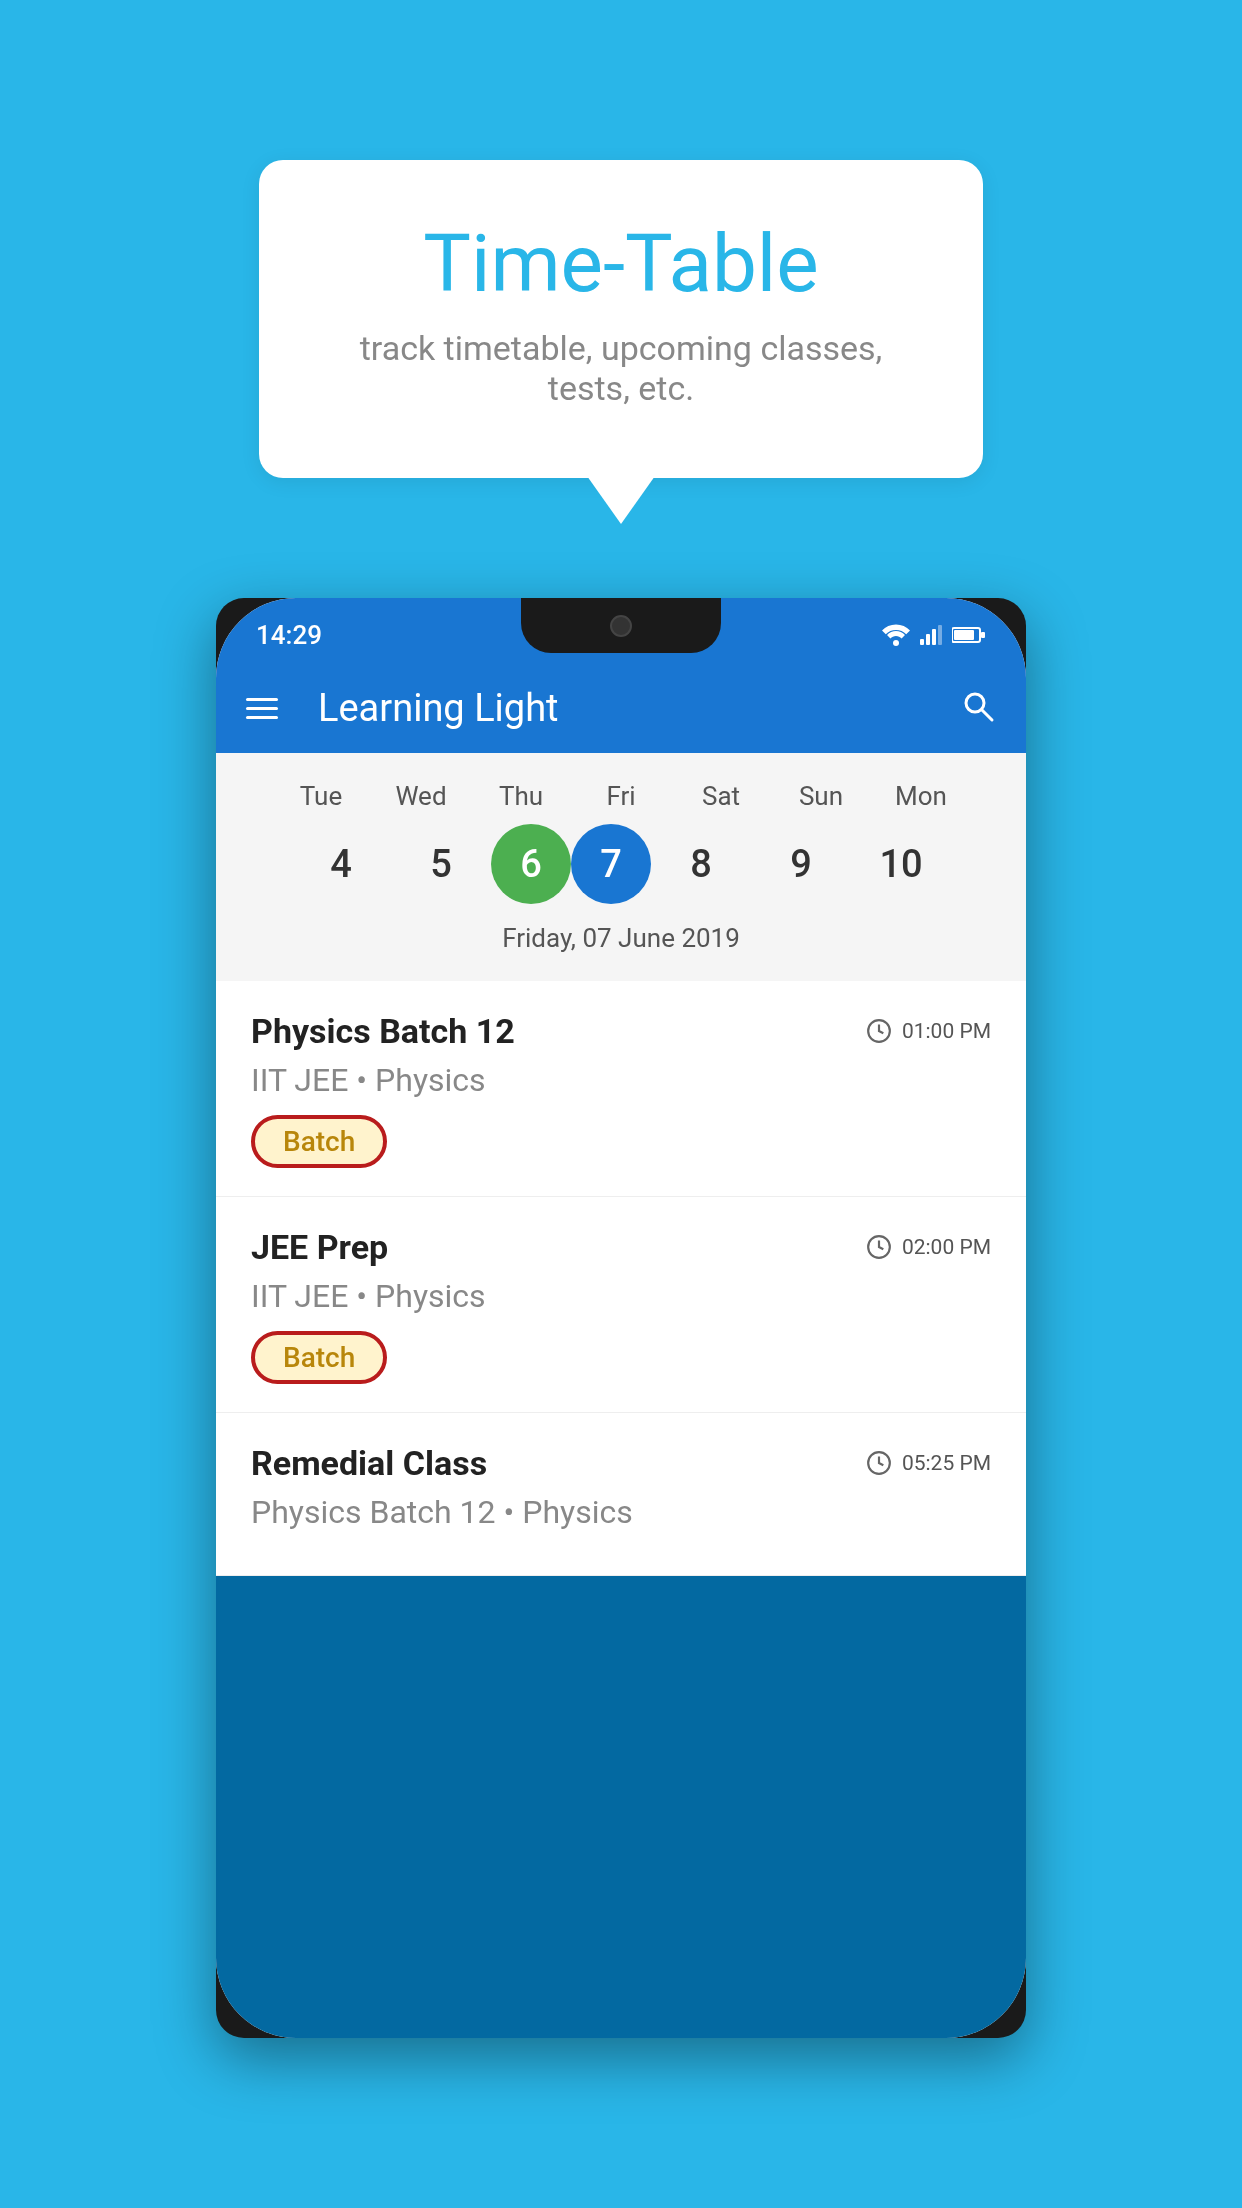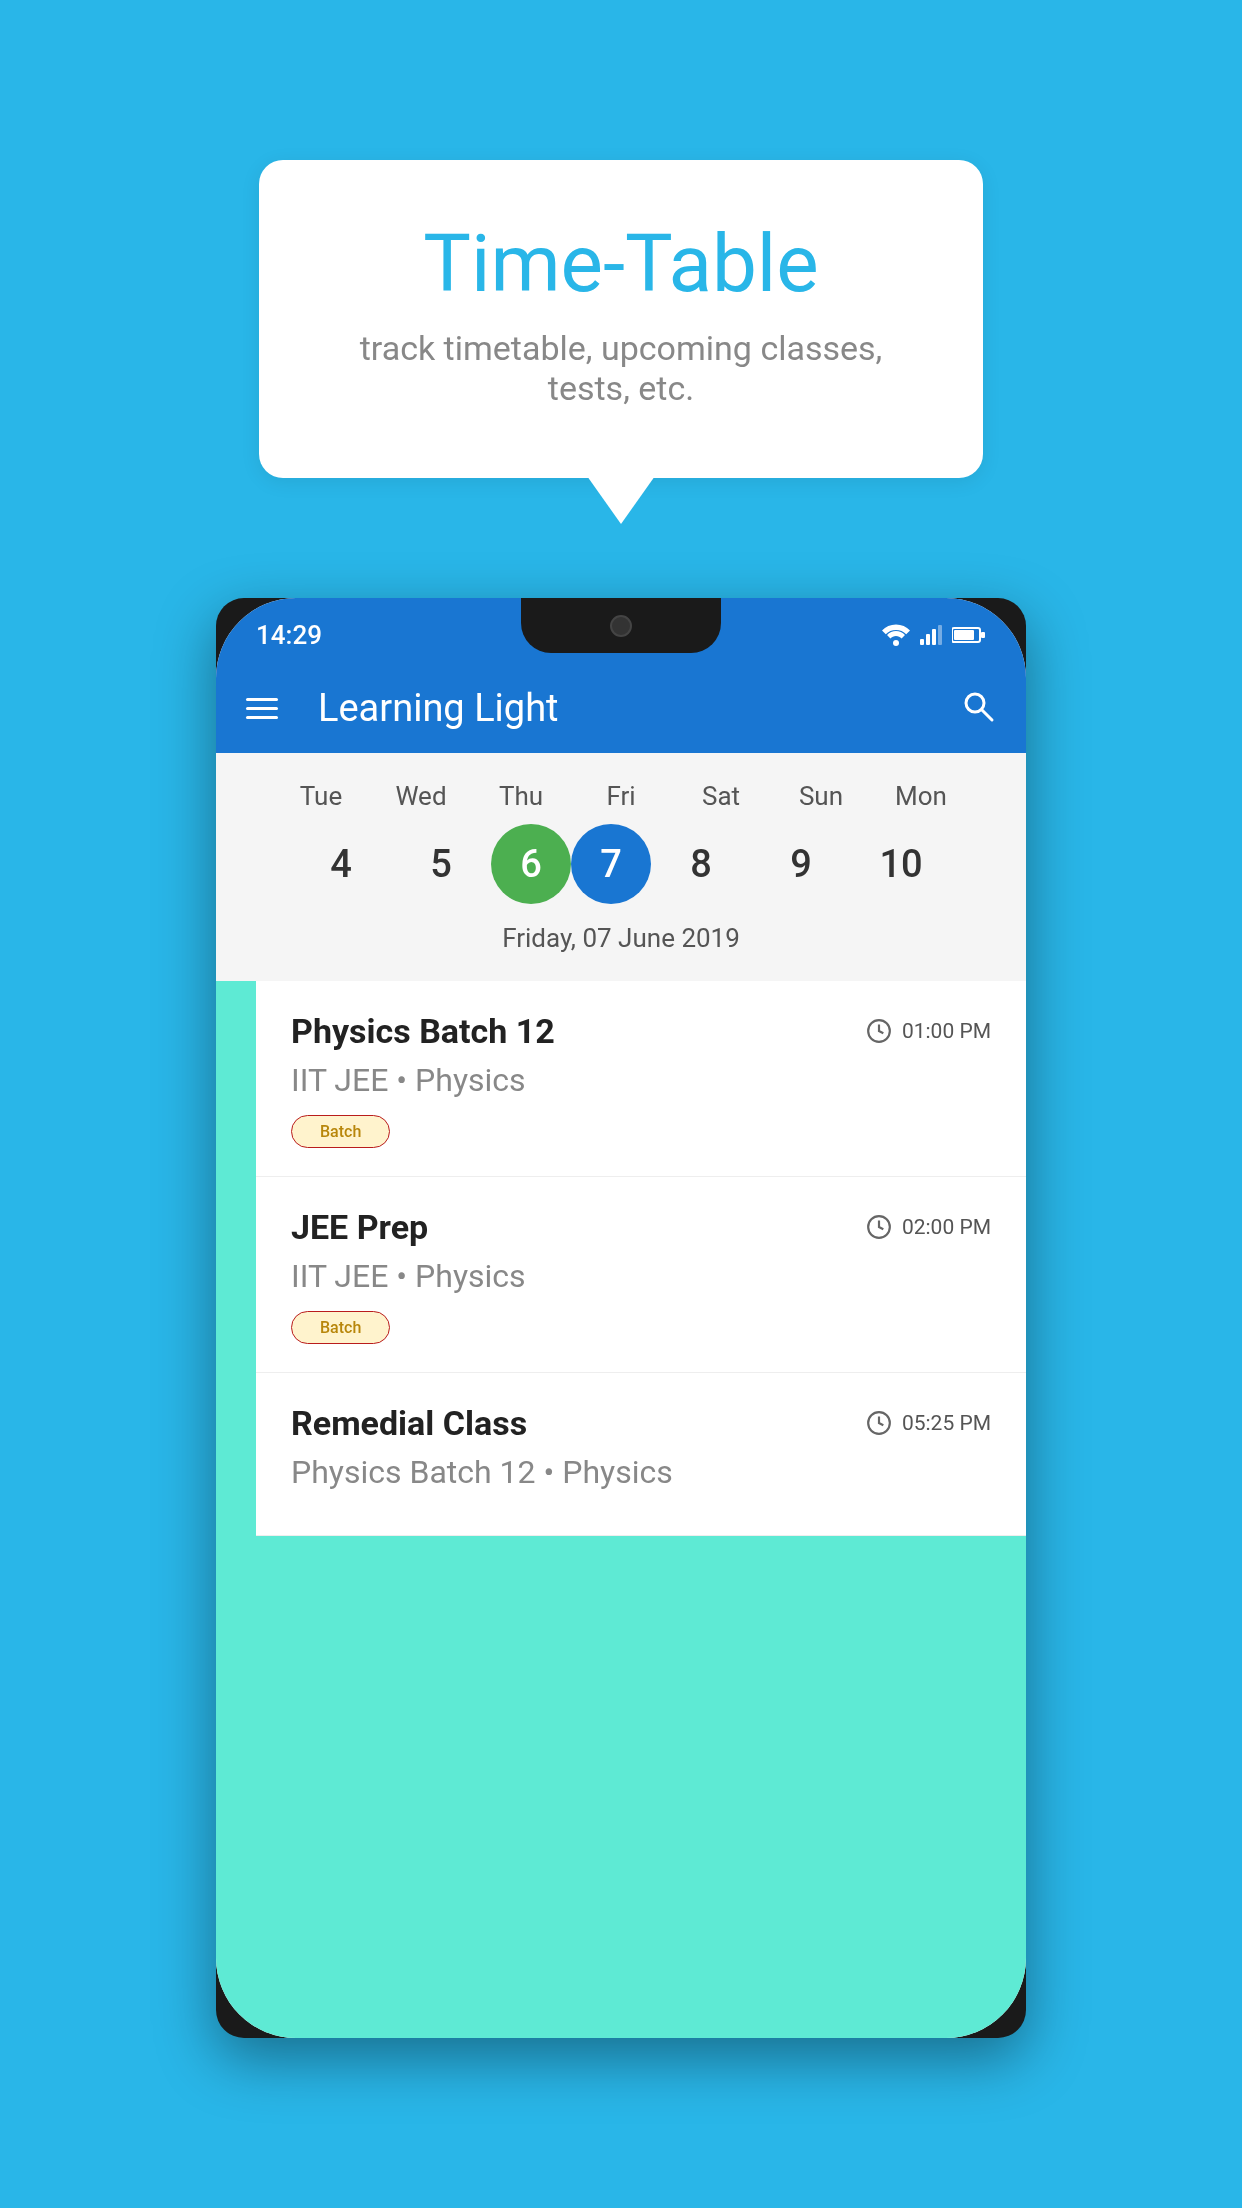--- a/index.html
+++ b/index.html
@@ -205,24 +205,23 @@
 
     .selected-date-label {
       text-align: center;
       font-size: 26px;
       color: #555;
       padding: 14px 0 18px;
     }
 
     
     .schedule-list {
-      background: #5eead4;
+      background: #0369a1;
       flex: 1;
       overflow-y: auto;
-      padding-left: 40px;
     }
 
     .schedule-item {
       padding: 30px 35px 28px;
       border-bottom: 1px solid #eee;
       background: white;
     }
 
     .schedule-item-header {
       display: flex;
@@ -255,23 +254,23 @@
       color: #888;
       margin-bottom: 16px;
     }
 
     .batch-tag {
       display: inline-block;
       background: #FFF3CD;
       color: #B8860B;
       border-radius: 30px;
       padding: 6px 28px;
-      font-size: 16px;
+      font-size: 28px;
       font-weight: 500;
-      border: 1px solid #b91c1c;
+      border: 4px solid #b91c1c;
     }
 
     
     .phone-screen {
       position: absolute;
       top: 0;
       left: 0;
       right: 0;
       bottom: 0;
       border-radius: 80px;

